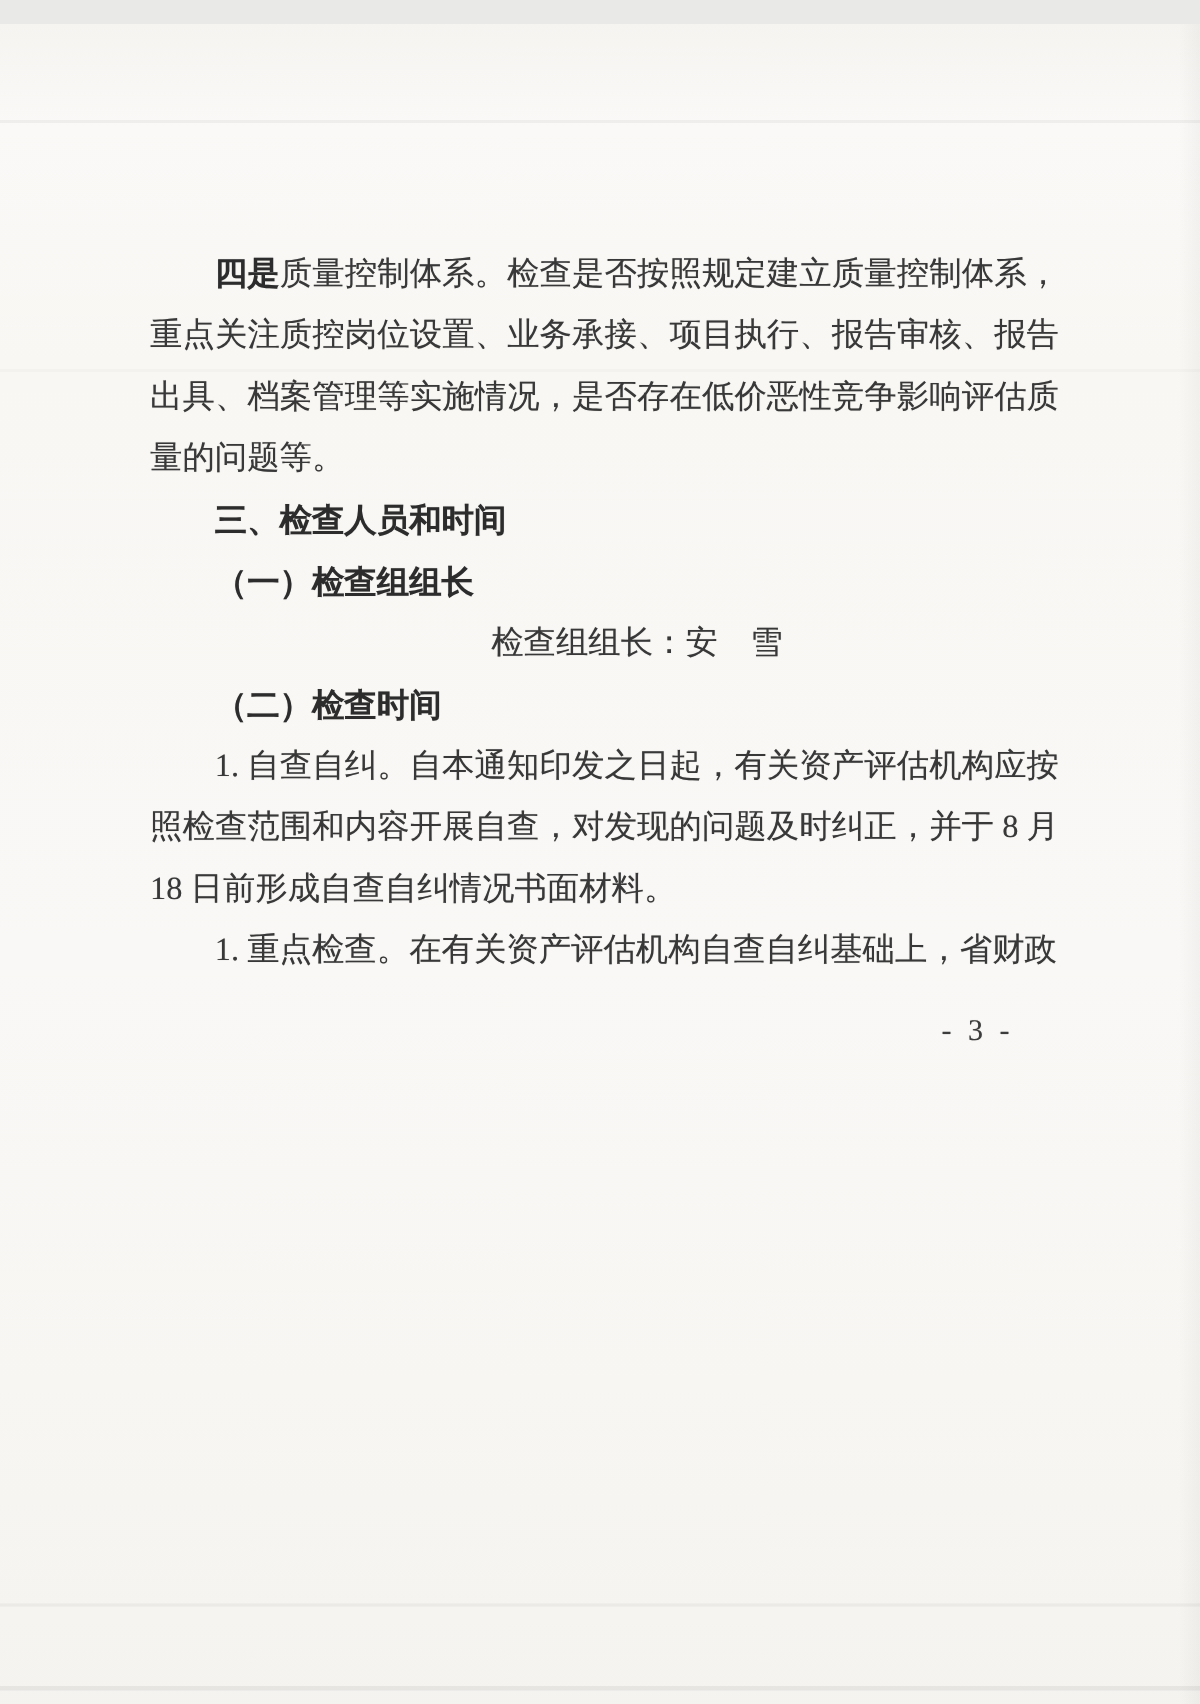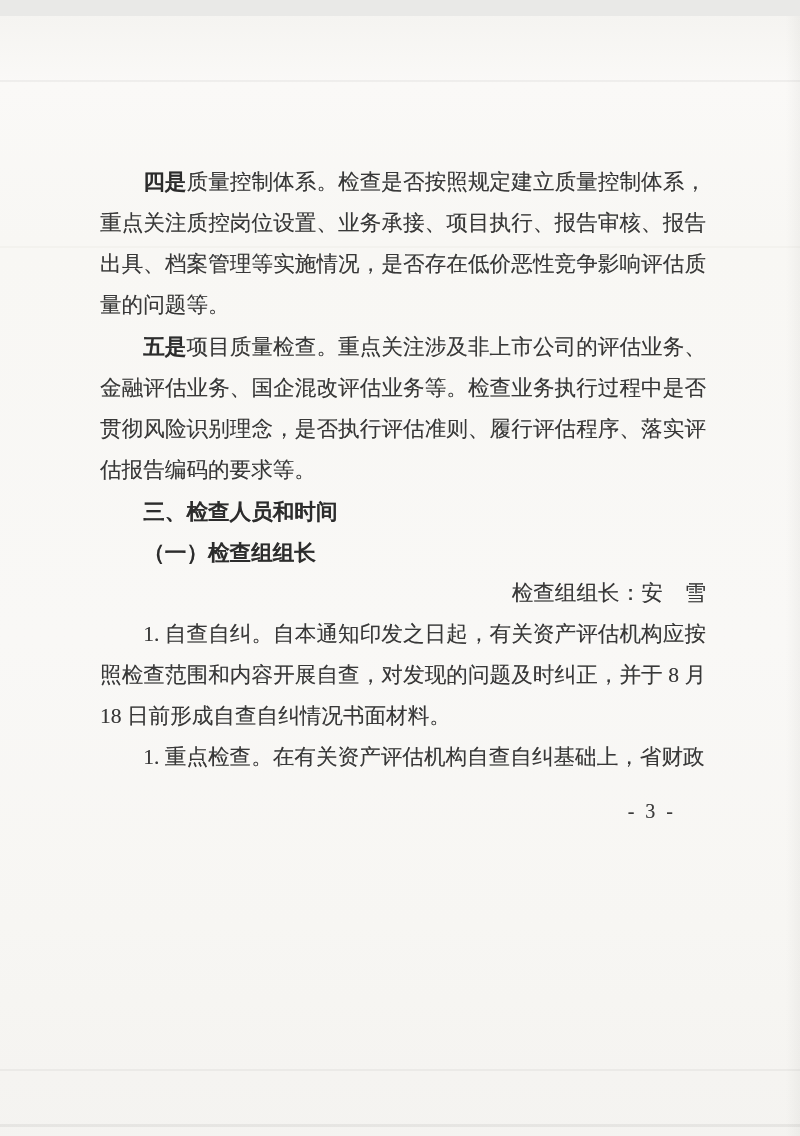--- a/index.html
+++ b/index.html
@@ -66,21 +66,21 @@
     line-height: 41px;
   }
   .lead,
   .content h2, .content h3,
   .em-name {
     font-family: "Liberation Sans", "DejaVu Sans", sans-serif;
     font-weight: 700;
     color: #2c2c2c;
   }
   .plain-line {
-    text-align: right;
+    text-align: center;
   }
   .em-name {
     font-size: 22.5px;
     color: #222;
   }
   .pagenum {
     margin-top: 21px;
     text-align: right;
     padding-right: 30px;
     font-size: 20px;
@@ -98,30 +98,30 @@
   <div class="scan-band band-2"></div>
   <div class="scan-band band-3"></div>
   <div class="scan-band band-4"></div>
   <div class="edge-right"></div>
   <div class="edge-bottom"></div>
 
   <div class="content">
 
     <p><span class="lead">四是</span><span>质量控制体系。检查是否按照规定建立质量控制体系，重点关注质控岗位设置、业务承接、项目执行、报告审核、报告出具、档案管理等实施情况，是否存在低价恶性竞争影响评估质量的问题等。</span></p>
 
-    <p><span class="lead">五是</span><span>项目质量检查。重点关注涉及非上市公司的评估业务、金融评估业务、国企混改评估业务等。检查业务执行过程中是否贯彻风险识别理念，是否执行评估准则、履行评估程序、落实评估报告编码的要求等。</span></p>
 
 
     <h2>三、检查人员和时间</h2>
 
     <h3>（一）检查组组长</h3>
 
     <p class="plain-line">检查组组长：安　雪</p>
 
 
+    <h3>（二）检查时间</h3>
 
     <p>1. 自查自纠。自本通知印发之日起，有关资产评估机构应按照检查范围和内容开展自查，对发现的问题及时纠正，并于 8 月 18 日前形成自查自纠情况书面材料。</p>
 
     <p>1. 重点检查。在有关资产评估机构自查自纠基础上，省财政</p>
 
     <div class="pagenum">- 3 -</div>
 
   </div>
 </div>
 

